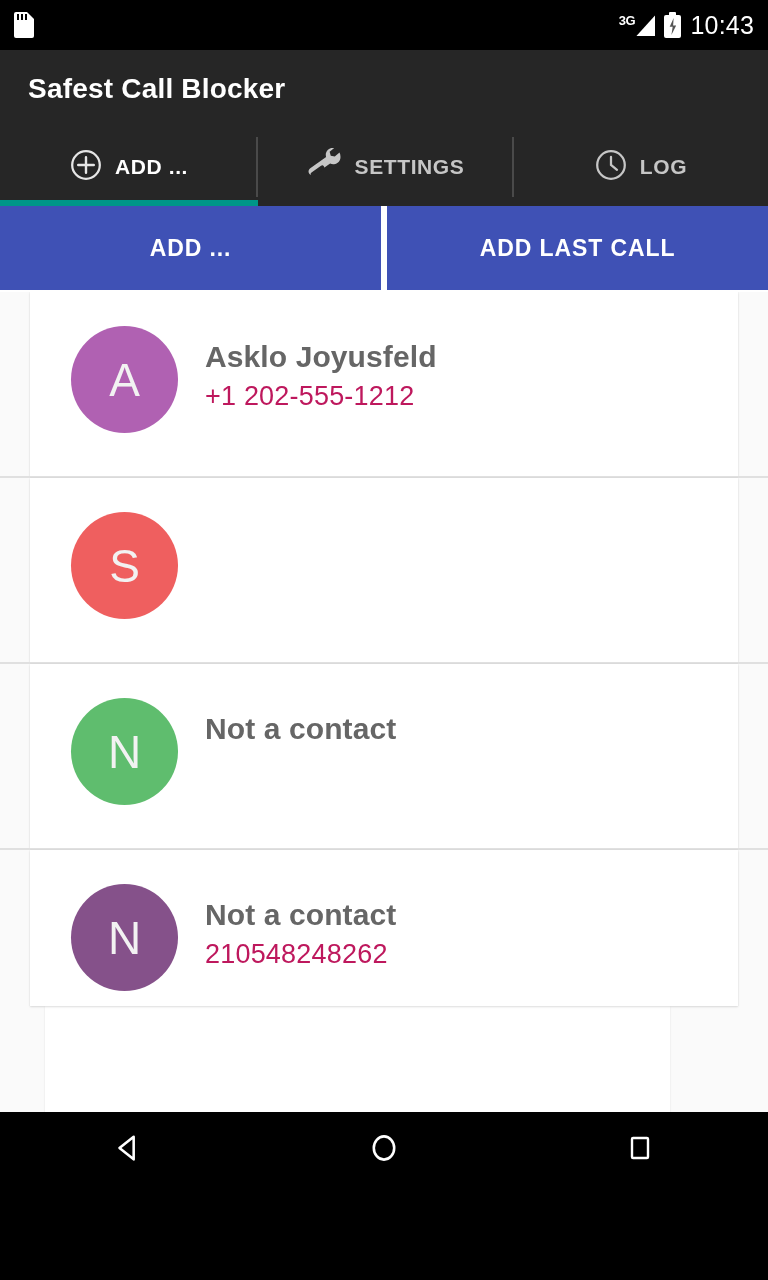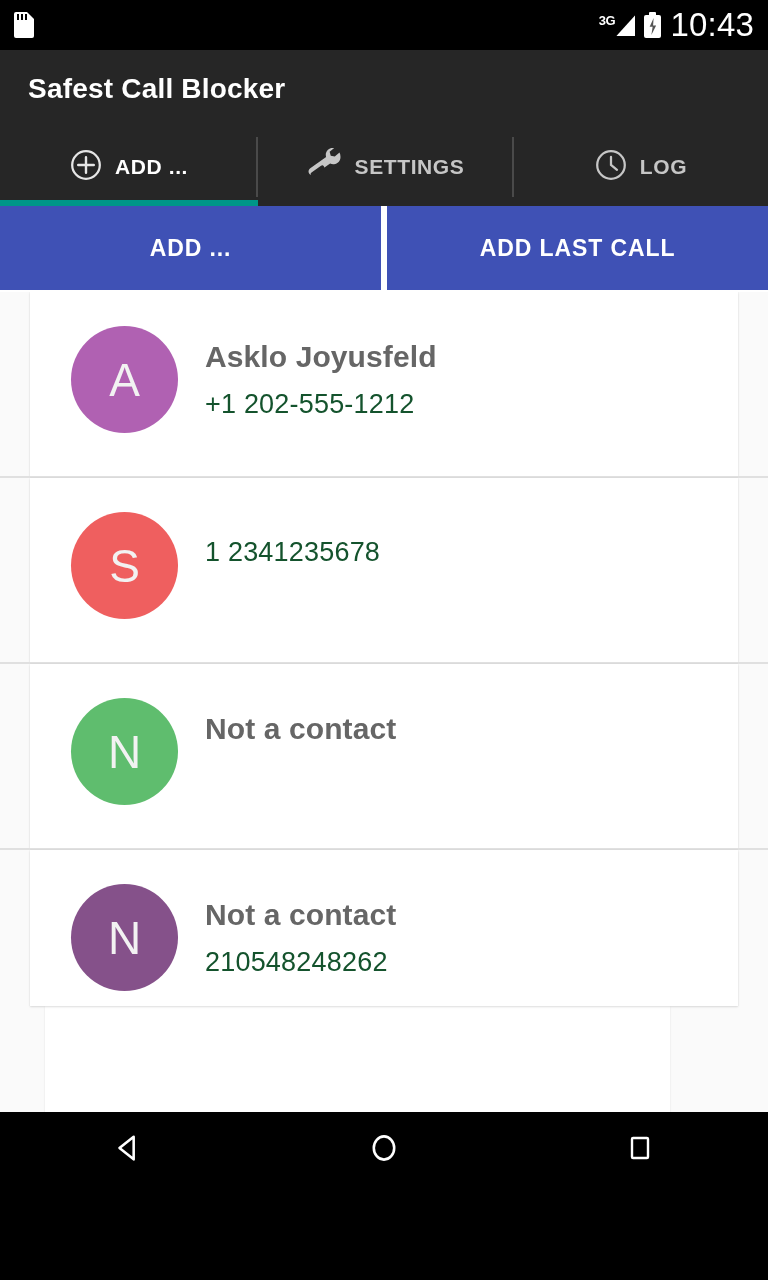--- a/index.html
+++ b/index.html
@@ -37,21 +37,21 @@
     position:absolute; left:0; top:3px; width:17px; height:23px;
     background:#fff; border-radius:2px;
   }
   .batt .cap {
     position:absolute; left:5px; top:0; width:7px; height:4px; background:#fff; border-radius:1px;
   }
   .batt .bolt {
     position:absolute; left:4px; top:6px; width:9px; height:17px; background:#555;
     clip-path: polygon(58% 0, 14% 52%, 47% 52%, 33% 100%, 86% 44%, 52% 44%);
   }
-  .clock { font-size:33px; font-weight:400; letter-spacing:.2px; }
+  .clock { font-size:25px; font-weight:400; letter-spacing:.2px; }
 
   
   .appbar { background:#262626; }
   .appbar-title {
     height:78px; display:flex; align-items:center; padding:8px 28px;
     color:#fff; font-size:28px; font-weight:700; letter-spacing:.2px;
   }
   .tabbar { display:flex; height:78px; position:relative; }
   .tab {
     flex:1; display:flex; align-items:center; justify-content:center; gap:11px;
@@ -87,21 +87,21 @@
     height:184px;
   }
   .avatar {
     width:107px; height:107px; border-radius:50%;
     margin-left:41px; flex:0 0 auto;
     display:flex; align-items:center; justify-content:center;
     color:#f2f2f2; font-size:46px; font-weight:400; line-height:1;
   }
   .meta { margin-left:27px; padding-top:12px; }
   .c-name { font-size:30px; font-weight:700; color:#666666; letter-spacing:.1px; line-height:1.25; }
-  .c-num  { font-size:27px; font-weight:400; color:#14532d; letter-spacing:.2px; margin-top:13px; }
+  .c-num  { font-size:27px; font-weight:400; color:#be185d; letter-spacing:.2px; margin-top:5px; }
   .divider { height:2px; background:#e0e0e0; margin:0; }
   .card-partial {
     background:#ffffff; margin:0 98px 0 45px; height:110px;
     box-shadow:0 1px 2px rgba(0,0,0,.10);
   }
 
   
   .navbar {
     position:absolute; left:0; bottom:0; width:768px; height:72px;
     background:#000; display:flex; align-items:center; justify-content:space-around;
@@ -200,21 +200,20 @@
       </div>
       <div class="divider"></div>
     </div>
 
     <div class="row-wrap">
       <div class="card">
         <div class="avatar" style="background:#ef5f5f;">
           <span>S</span>
         </div>
         <div class="meta">
-          <div class="c-num">1 2341235678</div>
         </div>
       </div>
       <div class="divider"></div>
     </div>
 
     <div class="row-wrap">
       <div class="card">
         <div class="avatar" style="background:#5fbd6e;">
           <span>N</span>
         </div>

